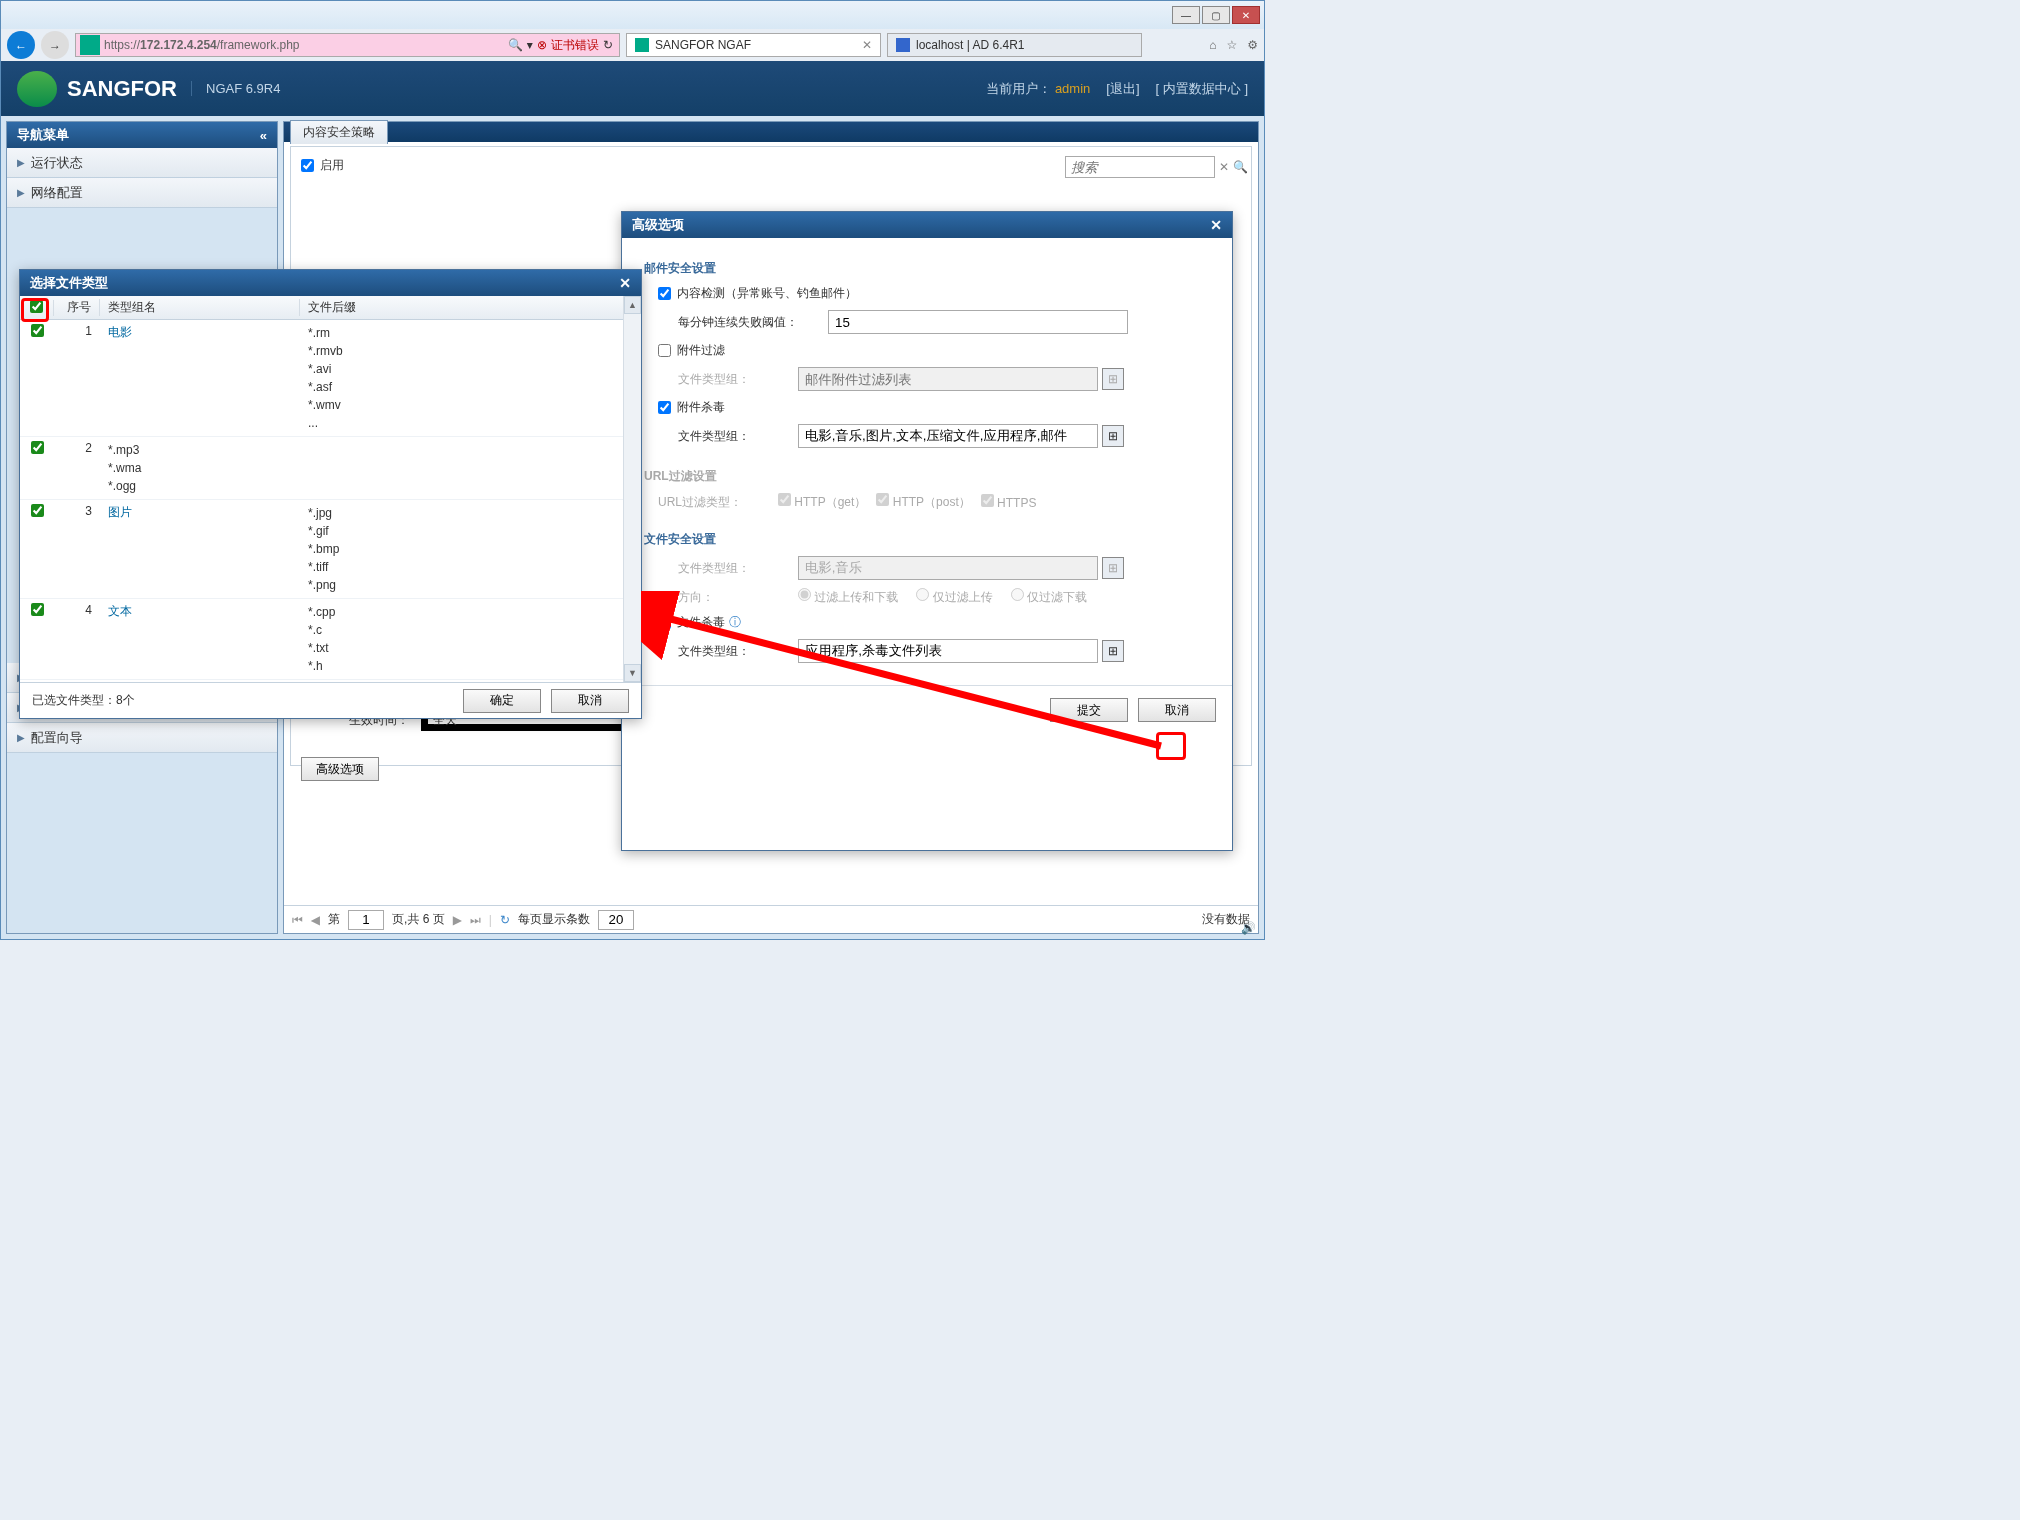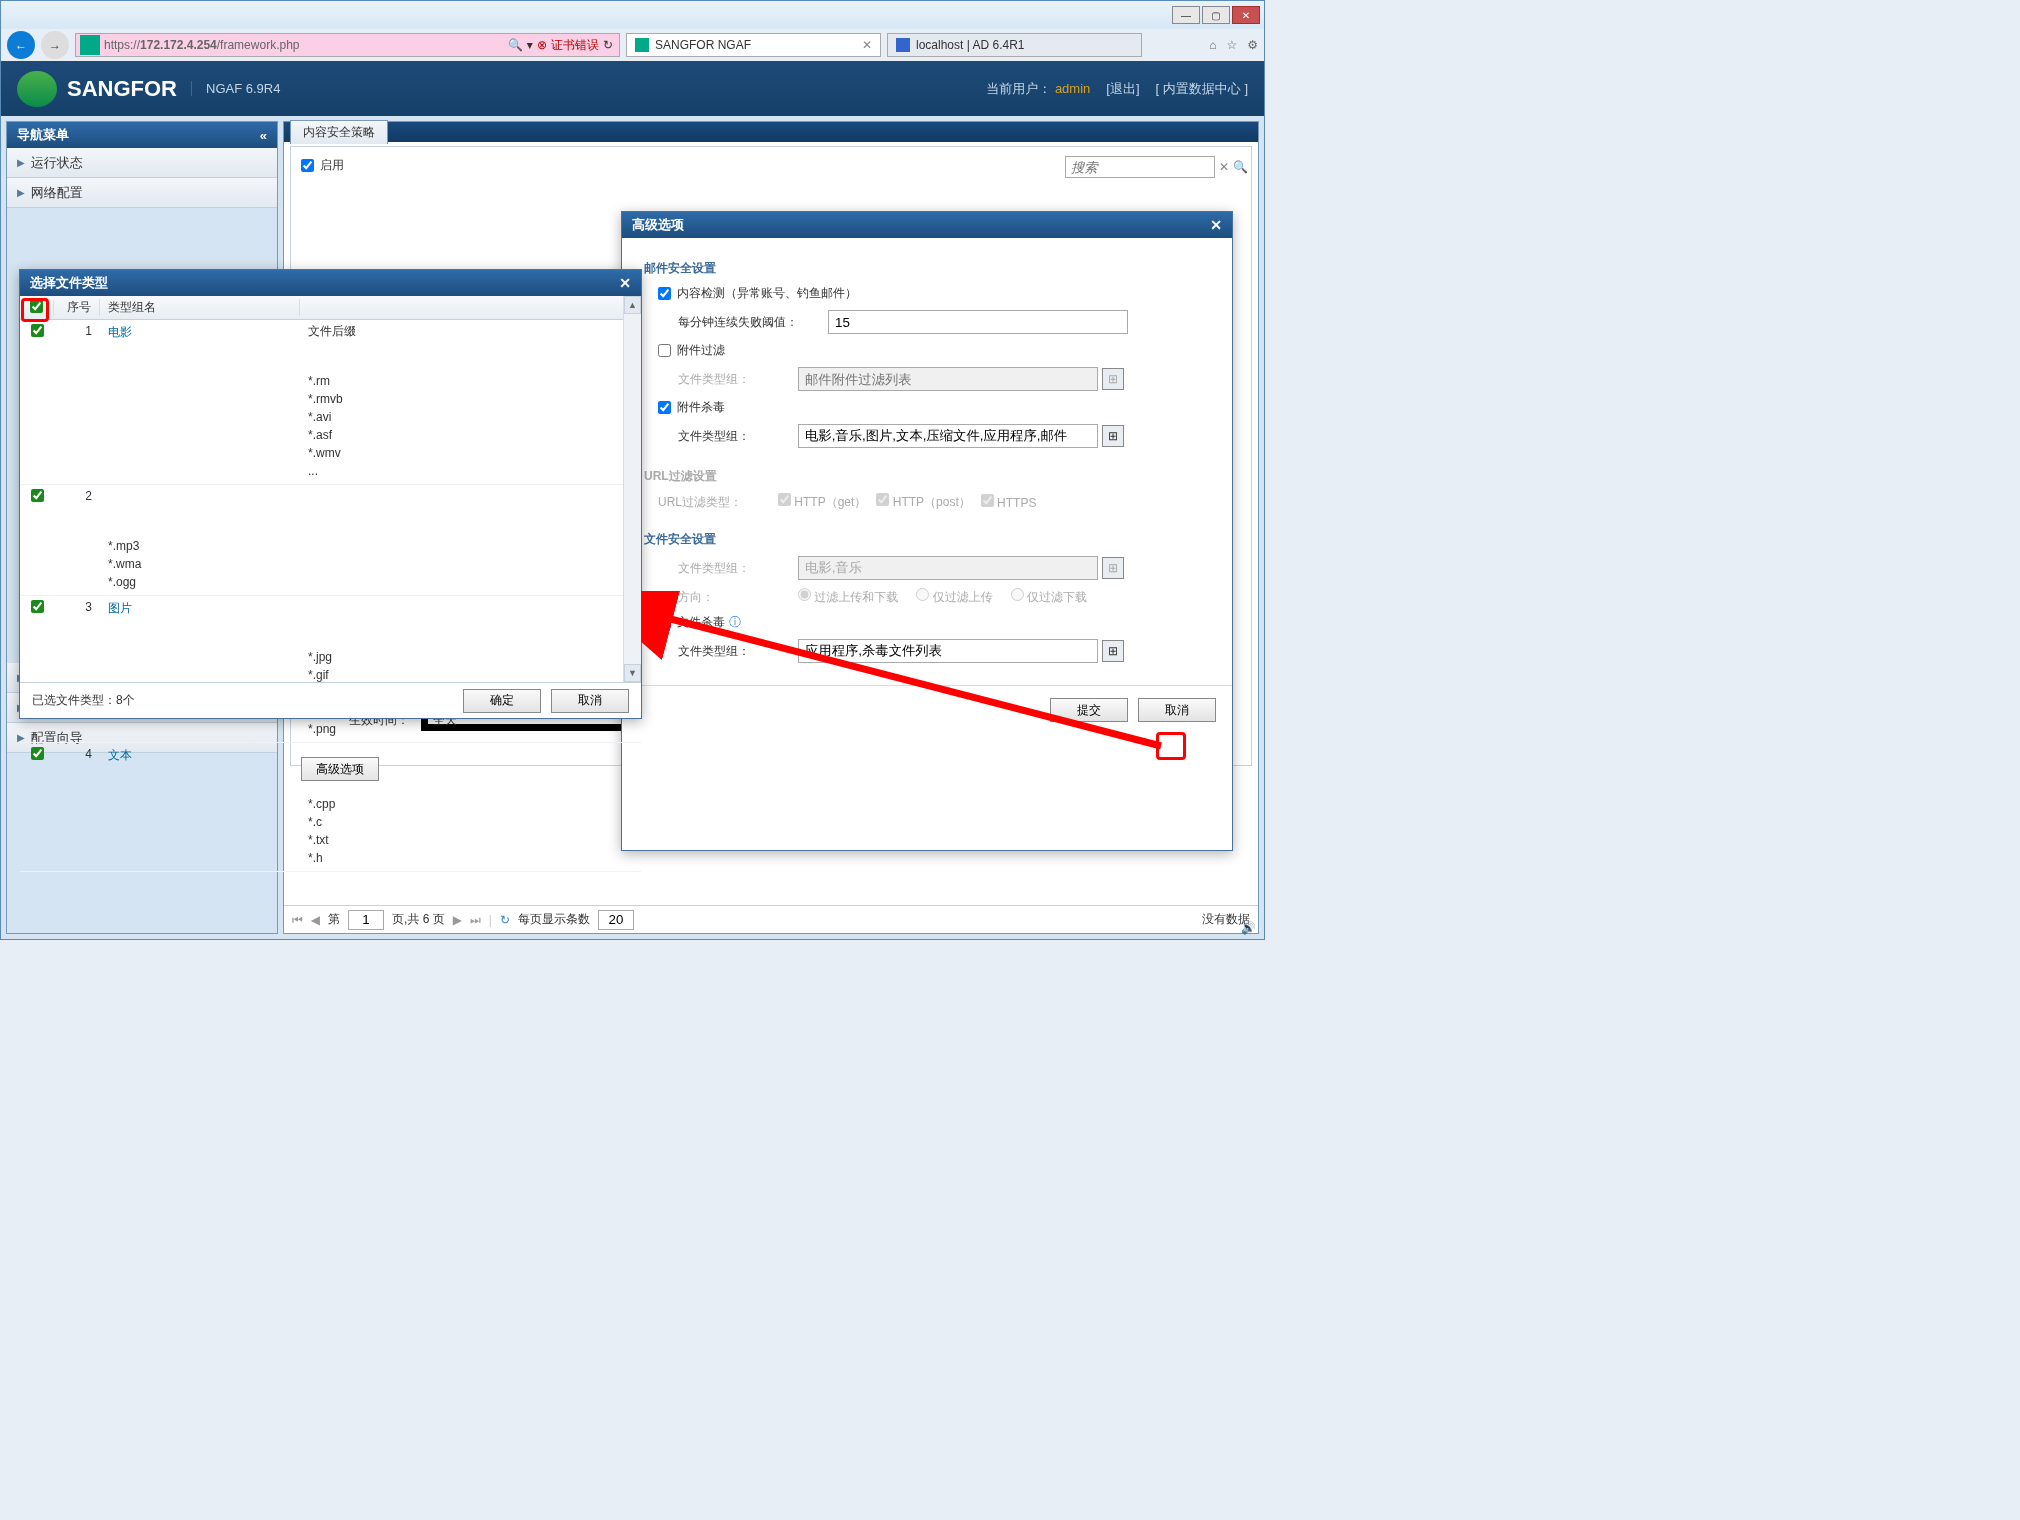--- a/index.html
+++ b/index.html
@@ -87,21 +87,21 @@
 .info-icon { color: #3a85c9; margin-left: 4px; }
 
 
 .ft-dialog { left: 18px; top: 268px; width: 623px; height: 450px; }
 .ft-table { width: 100%; }
 .ft-head { display: flex; background: linear-gradient(#f8fafc, #e7edf3); border-bottom: 1px solid #c5d2de; height: 24px; align-items: center; }
 .ft-head > div { padding: 0 8px; border-right: 1px solid #d5dde5; }
 .ft-col-chk { width: 34px; text-align: center; }
 .ft-col-num { width: 46px; text-align: right; }
 .ft-col-name { width: 200px; }
-.ft-col-ext { flex: 1; margin-top: 48px; }
+.ft-col-ext { flex: 1; }
 .ft-row { display: flex; border-bottom: 1px solid #eef2f6; }
 .ft-row > div { padding: 4px 8px; }
 .ft-name { color: #0369a1; cursor: pointer; }
 .ft-ext div { line-height: 1.5; }
 .ft-scrollbar { position: absolute; right: 0; top: 26px; bottom: 36px; width: 18px; background: #eef2f6; border-left: 1px solid #d5dde5; }
 .ft-scroll-btn { height: 18px; background: #e2e9f0; border: 1px solid #c5d2de; display: flex; align-items: center; justify-content: center; font-size: 9px; color: #666; }
 .ft-footer { position: absolute; bottom: 0; left: 0; right: 0; height: 36px; border-top: 1px solid #c5d2de; display: flex; align-items: center; padding: 0 12px; background: #fff; }
 .ft-footer-btns { margin-left: auto; display: flex; gap: 10px; }
 
 

